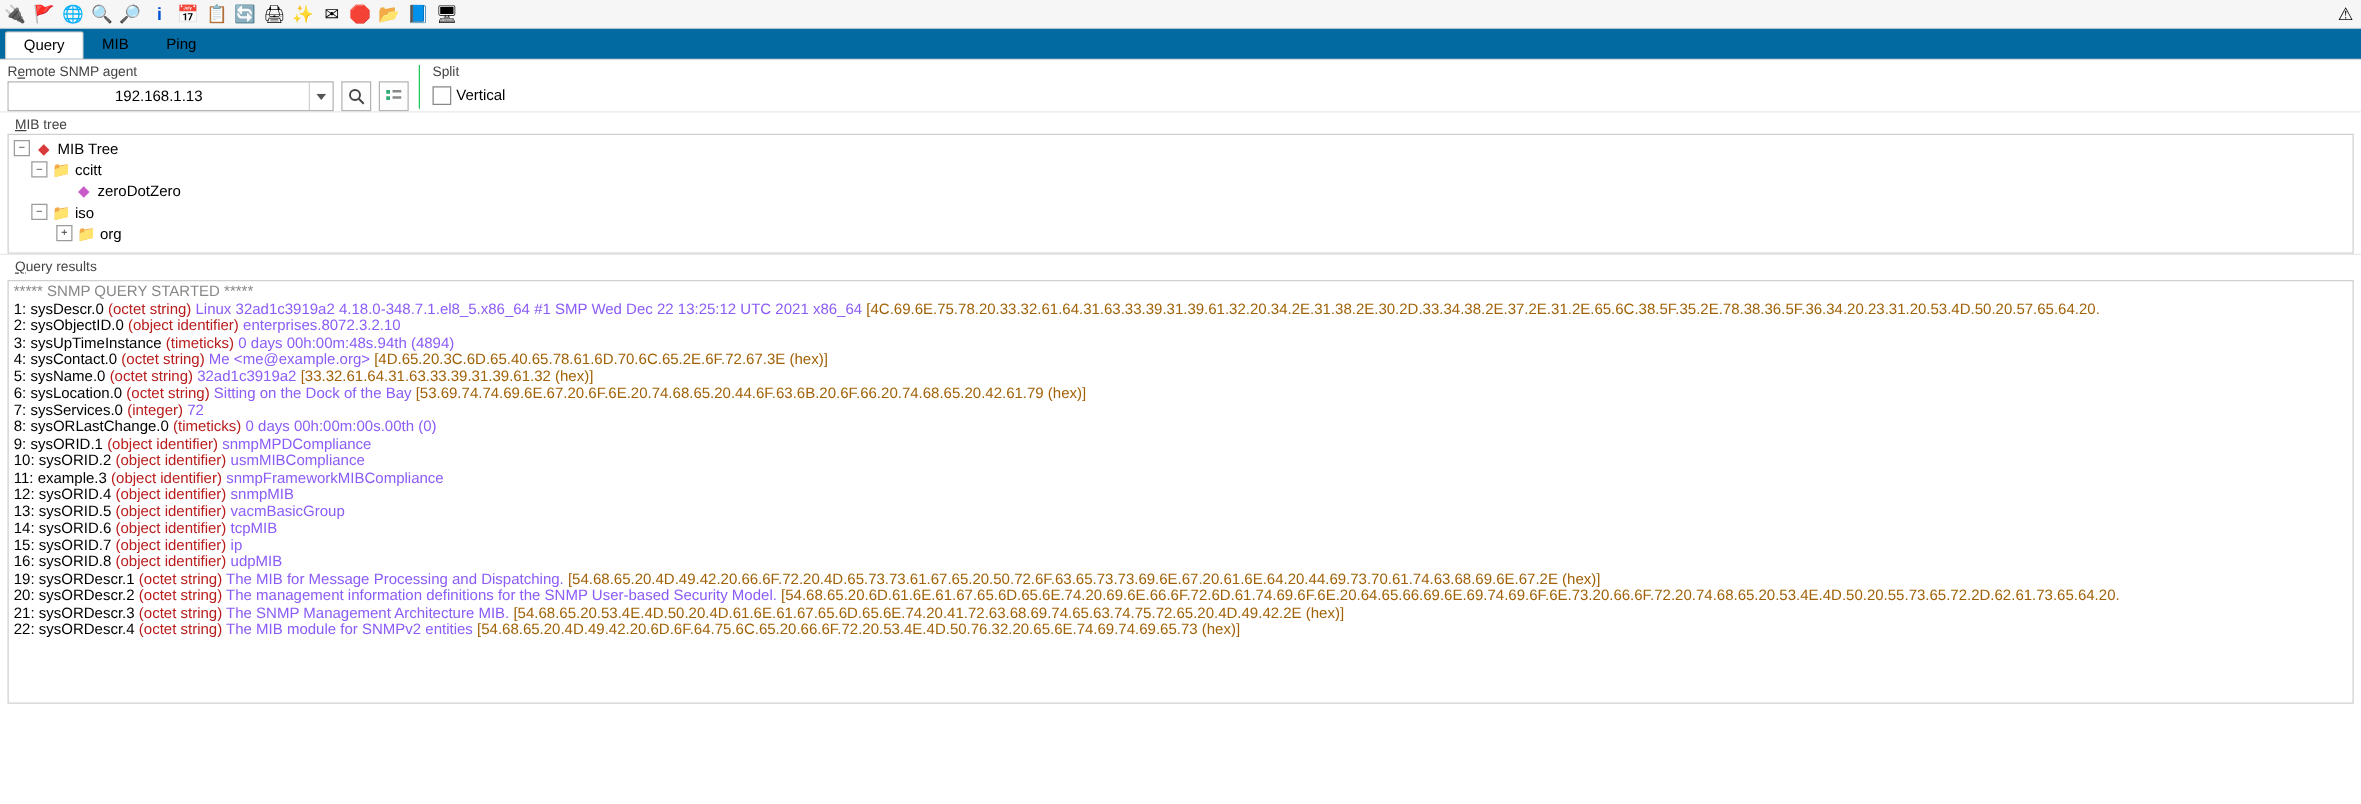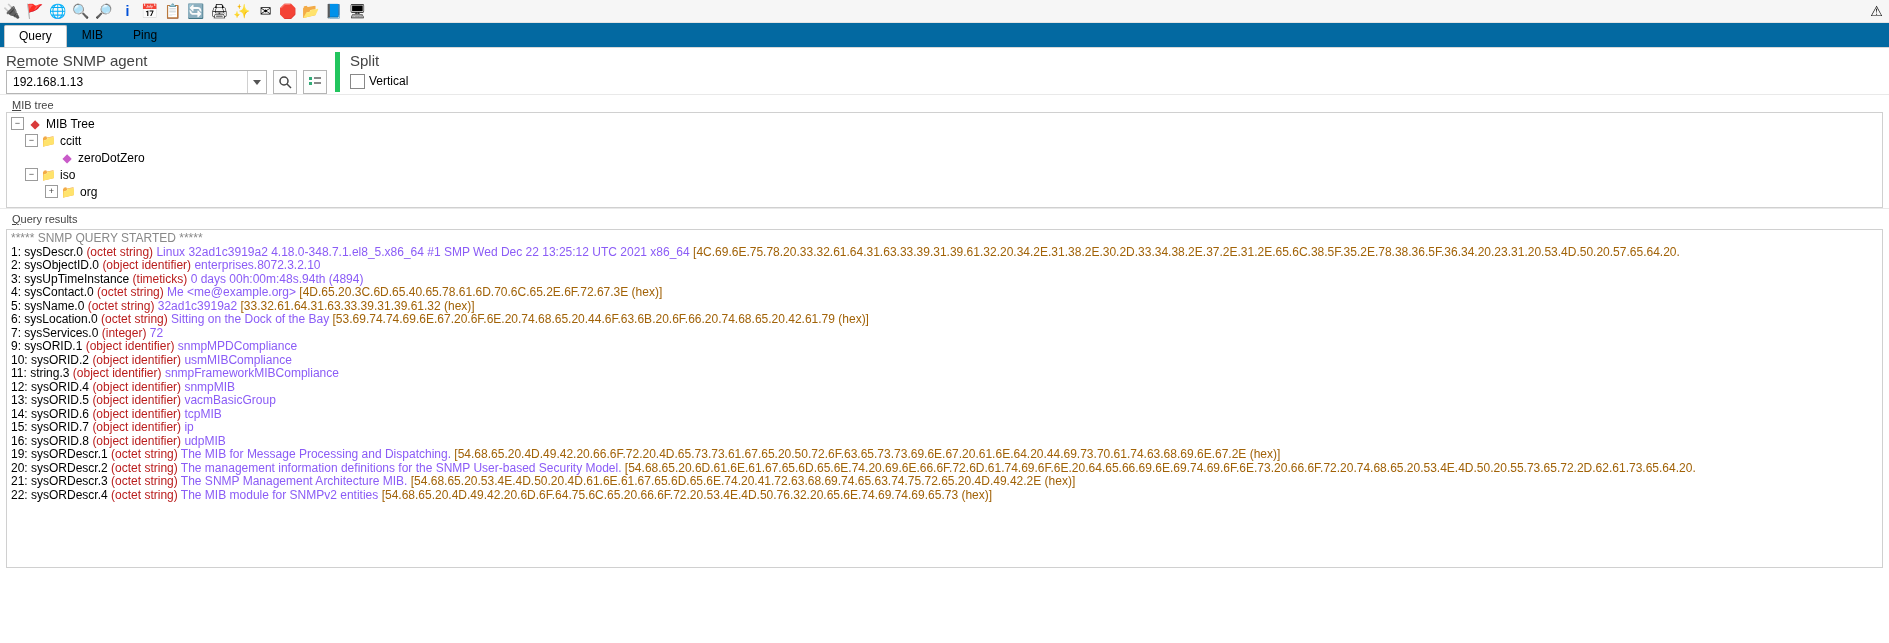--- a/index.html
+++ b/index.html
@@ -8,28 +8,28 @@
   .toolbar{height:22px;background:#f6f6f6;border-bottom:1px solid #e4e4e4;padding:0 4px;display:flex;align-items:center;gap:6px;}
   .tb-ico{width:17px;height:17px;display:flex;align-items:center;justify-content:center;font-size:14px;line-height:1;cursor:pointer;}
   .warn-corner{margin-left:auto;}
   
   .tabrow{height:24px;background:#0369a1;border-bottom:1px solid #d8d8d8;display:flex;align-items:center;padding-left:4px;}
   .tab{padding:3px 14px 4px 14px;font-size:12px;border:1px solid transparent;border-bottom:none;cursor:pointer;border-radius:2px 2px 0 0;margin-right:0px;}
   .tab.active{background:#fff;border-color:#c9c9c9;position:relative;top:1px;}
   
   .agentrow{display:flex;align-items:flex-start;padding:4px 6px 0 6px;gap:8px;}
   .agentgroup{display:flex;flex-direction:column;}
-  .grouplabel{font-size:15px;color:#444;padding-bottom:1px;}
+  .grouplabel{font-size:11px;color:#444;padding-bottom:1px;}
   .grouplabel u{text-decoration:underline;}
   .agentline{display:flex;align-items:center;gap:6px;}
   .combo{display:flex;align-items:center;border:1px solid #b5b5b5;height:22px;background:#fff;}
-  .combo input{border:none;outline:none;font:inherit;height:20px;width:228px;padding:0 6px;}
+  .combo input{border:none;outline:none;font:inherit;height:20px;width:228px;padding:0 6px;text-align:center;}
   .combo .dd{width:18px;height:22px;display:flex;align-items:center;justify-content:center;border-left:1px solid #d0d0d0;cursor:pointer;}
   .sqbtn{width:22px;height:22px;border:1px solid #b5b5b5;background:#fdfdfd;display:flex;align-items:center;justify-content:center;cursor:pointer;}
-  .splitgroup{display:flex;flex-direction:column;border-left:5px solid #22c55e;padding-left:10px;}
+  .splitgroup{display:flex;flex-direction:column;border-left:1px solid #22c55e;padding-left:10px;}
   .splitline{display:flex;align-items:center;gap:4px;height:22px;}
   .chk{width:13px;height:13px;border:1px solid #888;background:#fff;cursor:pointer;}
   
   .sectionlabel{font-size:11px;color:#444;padding:4px 8px 1px 12px;border-top:1px solid #e9e9e9;}
   .sectionlabel u{text-decoration:underline;}
   .treebox{border:1px solid #d0d0d0;margin:0 6px;padding:2px 4px;height:90px;overflow:hidden;background:#fff;}
   .trow{display:flex;align-items:center;height:17px;font-size:12px;white-space:nowrap;}
   .twist{width:11px;height:11px;border:1px solid #9b9b9b;display:flex;align-items:center;justify-content:center;font-size:9px;line-height:1;color:#444;margin-right:3px;cursor:pointer;background:#fff;}
   .twist.blank{border:none;}
   .ticon{width:16px;height:14px;display:flex;align-items:center;justify-content:center;font-size:12px;margin-right:3px;}
@@ -153,23 +153,24 @@
 <div class="resbox">
   <span class="ln hdr">***** SNMP QUERY STARTED *****</span>
   <div id="reslines">
       <span class="ln"><span class="num">1: sysDescr.0</span> <span class="type">(octet string)</span> <span class="val">Linux 32ad1c3919a2 4.18.0-348.7.1.el8_5.x86_64 #1 SMP Wed Dec 22 13:25:12 UTC 2021 x86_64</span> <span class="hex">[4C.69.6E.75.78.20.33.32.61.64.31.63.33.39.31.39.61.32.20.34.2E.31.38.2E.30.2D.33.34.38.2E.37.2E.31.2E.65.6C.38.5F.35.2E.78.38.36.5F.36.34.20.23.31.20.53.4D.50.20.57.65.64.20.</span></span>
       <span class="ln"><span class="num">2: sysObjectID.0</span> <span class="type">(object identifier)</span> <span class="val">enterprises.8072.3.2.10</span></span>
       <span class="ln"><span class="num">3: sysUpTimeInstance</span> <span class="type">(timeticks)</span> <span class="val">0 days 00h:00m:48s.94th (4894)</span></span>
       <span class="ln"><span class="num">4: sysContact.0</span> <span class="type">(octet string)</span> <span class="val">Me &lt;me@example.org&gt;</span> <span class="hex">[4D.65.20.3C.6D.65.40.65.78.61.6D.70.6C.65.2E.6F.72.67.3E (hex)]</span></span>
       <span class="ln"><span class="num">5: sysName.0</span> <span class="type">(octet string)</span> <span class="val">32ad1c3919a2</span> <span class="hex">[33.32.61.64.31.63.33.39.31.39.61.32 (hex)]</span></span>
       <span class="ln"><span class="num">6: sysLocation.0</span> <span class="type">(octet string)</span> <span class="val">Sitting on the Dock of the Bay</span> <span class="hex">[53.69.74.74.69.6E.67.20.6F.6E.20.74.68.65.20.44.6F.63.6B.20.6F.66.20.74.68.65.20.42.61.79 (hex)]</span></span>
       <span class="ln"><span class="num">7: sysServices.0</span> <span class="type">(integer)</span> <span class="val">72</span></span>
+      <span class="ln"><span class="num">8: sysORLastChange.0</span> <span class="type">(timeticks)</span> <span class="val">0 days 00h:00m:00s.00th (0)</span></span>
       <span class="ln"><span class="num">9: sysORID.1</span> <span class="type">(object identifier)</span> <span class="val">snmpMPDCompliance</span></span>
       <span class="ln"><span class="num">10: sysORID.2</span> <span class="type">(object identifier)</span> <span class="val">usmMIBCompliance</span></span>
-      <span class="ln"><span class="num">11: string.3</span> <span class="type">(object identifier)</span> <span class="val">snmpFrameworkMIBCompliance</span></span>
+      <span class="ln"><span class="num">11: example.3</span> <span class="type">(object identifier)</span> <span class="val">snmpFrameworkMIBCompliance</span></span>
       <span class="ln"><span class="num">12: sysORID.4</span> <span class="type">(object identifier)</span> <span class="val">snmpMIB</span></span>
       <span class="ln"><span class="num">13: sysORID.5</span> <span class="type">(object identifier)</span> <span class="val">vacmBasicGroup</span></span>
       <span class="ln"><span class="num">14: sysORID.6</span> <span class="type">(object identifier)</span> <span class="val">tcpMIB</span></span>
       <span class="ln"><span class="num">15: sysORID.7</span> <span class="type">(object identifier)</span> <span class="val">ip</span></span>
       <span class="ln"><span class="num">16: sysORID.8</span> <span class="type">(object identifier)</span> <span class="val">udpMIB</span></span>
       <span class="ln"><span class="num">19: sysORDescr.1</span> <span class="type">(octet string)</span> <span class="val">The MIB for Message Processing and Dispatching.</span> <span class="hex">[54.68.65.20.4D.49.42.20.66.6F.72.20.4D.65.73.73.61.67.65.20.50.72.6F.63.65.73.73.69.6E.67.20.61.6E.64.20.44.69.73.70.61.74.63.68.69.6E.67.2E (hex)]</span></span>
       <span class="ln"><span class="num">20: sysORDescr.2</span> <span class="type">(octet string)</span> <span class="val">The management information definitions for the SNMP User-based Security Model.</span> <span class="hex">[54.68.65.20.6D.61.6E.61.67.65.6D.65.6E.74.20.69.6E.66.6F.72.6D.61.74.69.6F.6E.20.64.65.66.69.6E.69.74.69.6F.6E.73.20.66.6F.72.20.74.68.65.20.53.4E.4D.50.20.55.73.65.72.2D.62.61.73.65.64.20.</span></span>
       <span class="ln"><span class="num">21: sysORDescr.3</span> <span class="type">(octet string)</span> <span class="val">The SNMP Management Architecture MIB.</span> <span class="hex">[54.68.65.20.53.4E.4D.50.20.4D.61.6E.61.67.65.6D.65.6E.74.20.41.72.63.68.69.74.65.63.74.75.72.65.20.4D.49.42.2E (hex)]</span></span>
       <span class="ln"><span class="num">22: sysORDescr.4</span> <span class="type">(octet string)</span> <span class="val">The MIB module for SNMPv2 entities</span> <span class="hex">[54.68.65.20.4D.49.42.20.6D.6F.64.75.6C.65.20.66.6F.72.20.53.4E.4D.50.76.32.20.65.6E.74.69.74.69.65.73 (hex)]</span></span>
     </div>

